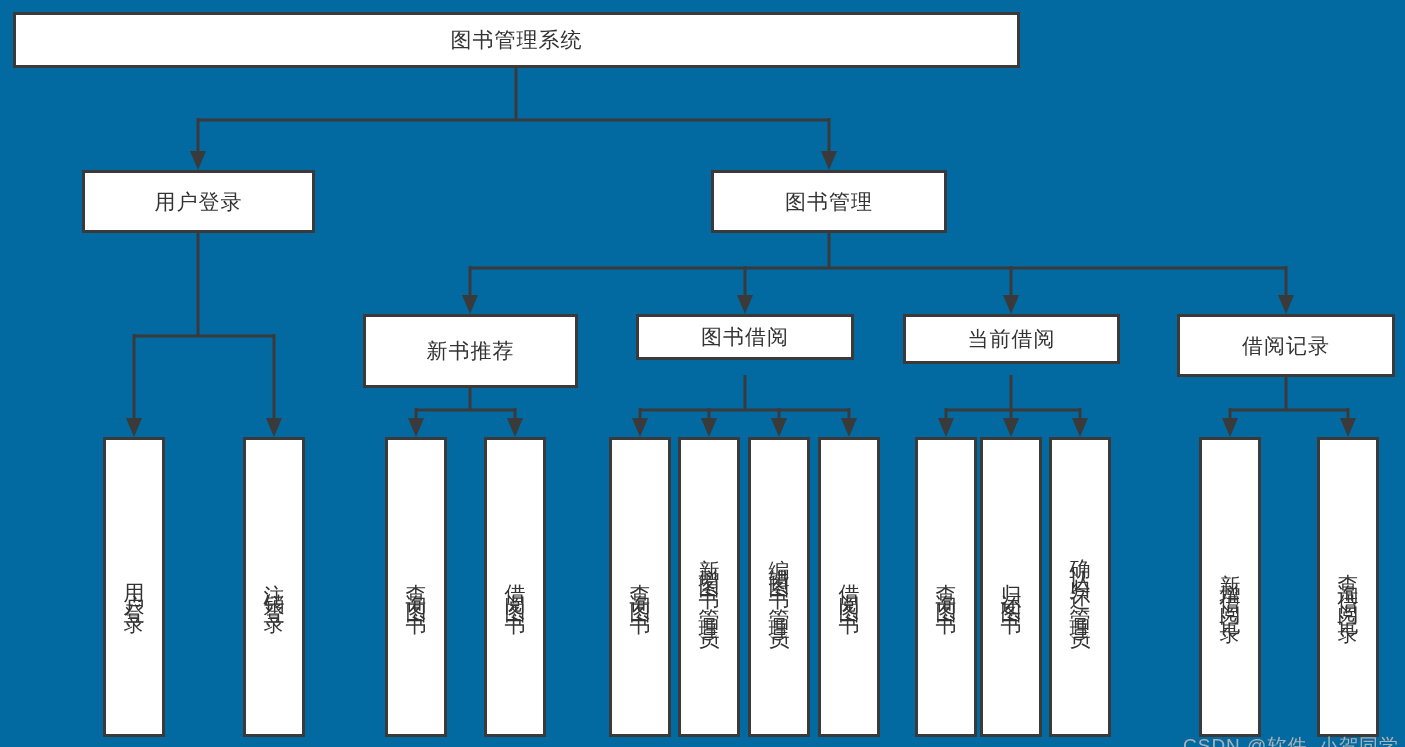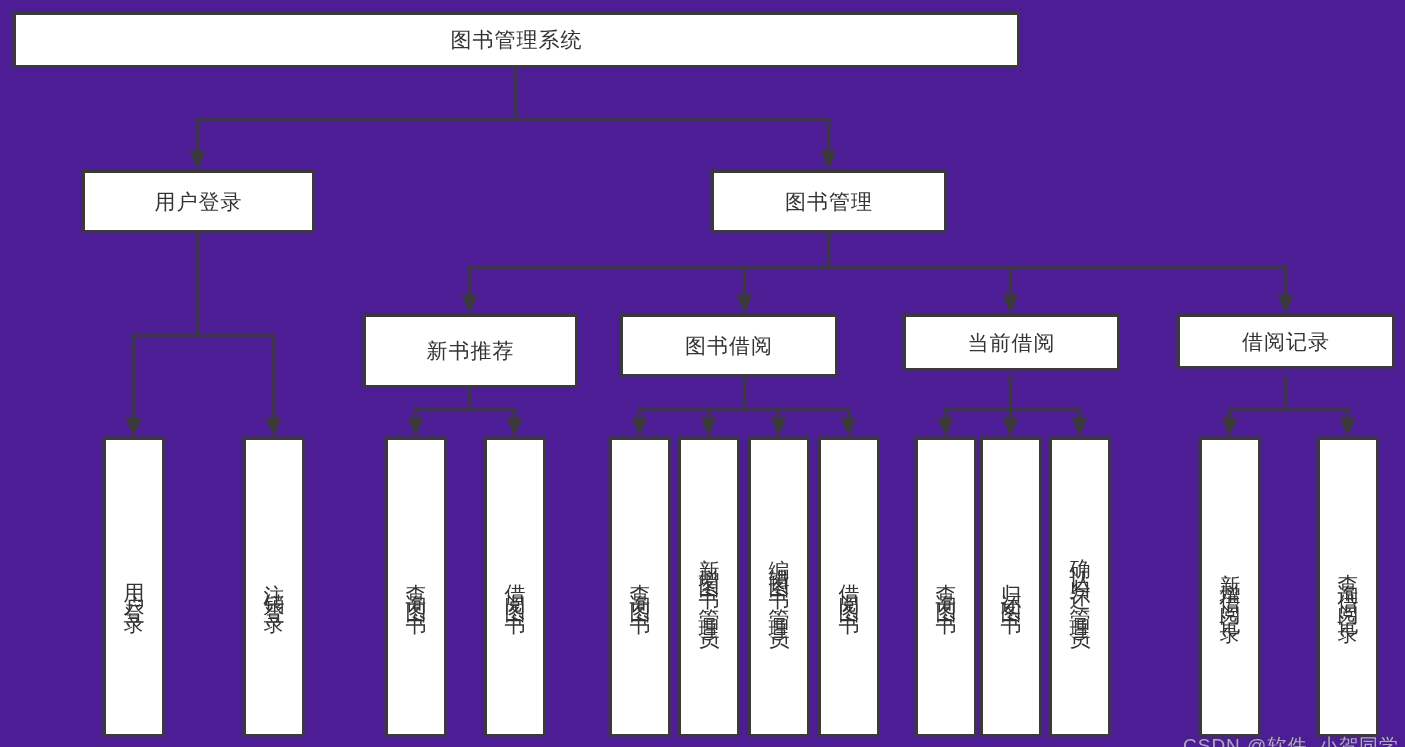--- a/index.html
+++ b/index.html
@@ -1,20 +1,20 @@
 <!DOCTYPE html>
 <html><head>
 <meta charset="utf-8">
 <style>
   html, body { margin: 0; padding: 0; background: #ffffff; }
   .canvas {
     position: relative;
     width: 1405px;
     height: 747px;
-    background: #4c1d95;
+    background: #0369a1;
     font-family: "Liberation Sans", sans-serif;
     overflow: hidden;
   }
   .connectors {
     position: absolute;
     left: 0; top: 0;
     width: 1405px; height: 747px;
   }
   .box {
     position: absolute;
@@ -97,23 +97,23 @@
       <polygon points="1340,418 1356,418 1348,437"></polygon>
     </g>
   </svg>
 
   <div class="box hbox" style="left:13px; top:12px; width:1007px; height:56px;">图书管理系统</div>
 
   <div class="box hbox" style="left:82px; top:170px; width:233px; height:63px;">用户登录</div>
   <div class="box hbox" style="left:711px; top:170px; width:236px; height:63px;">图书管理</div>
 
   <div class="box hbox" style="left:363px; top:314px; width:215px; height:74px;">新书推荐</div>
-  <div class="box hbox" style="left:620px; top:314px; width:218px; height:63px;">图书借阅</div>
-  <div class="box hbox" style="left:903px; top:314px; width:217px; height:57px;">当前借阅</div>
-  <div class="box hbox" style="left:1177px; top:314px; width:218px; height:55px;text-align:right;">借阅记录</div>
+  <div class="box hbox" style="left:636px; top:314px; width:218px; height:46px;">图书借阅</div>
+  <div class="box hbox" style="left:903px; top:314px; width:217px; height:50px;">当前借阅</div>
+  <div class="box hbox" style="left:1177px; top:314px; width:218px; height:63px;text-align:right;">借阅记录</div>
 
   <div class="box vbox" style="left:103px;">用户登录</div>
   <div class="box vbox" style="left:243px;">注销登录</div>
 
   <div class="box vbox" style="left:385px;">查询图书</div>
   <div class="box vbox" style="left:484px;">借阅图书</div>
 
   <div class="box vbox" style="left:609px;">查询图书</div>
   <div class="box vbox" style="left:678px;">新增图书（管理员）</div>
   <div class="box vbox" style="left:748px;">编辑图书（管理员）</div>

